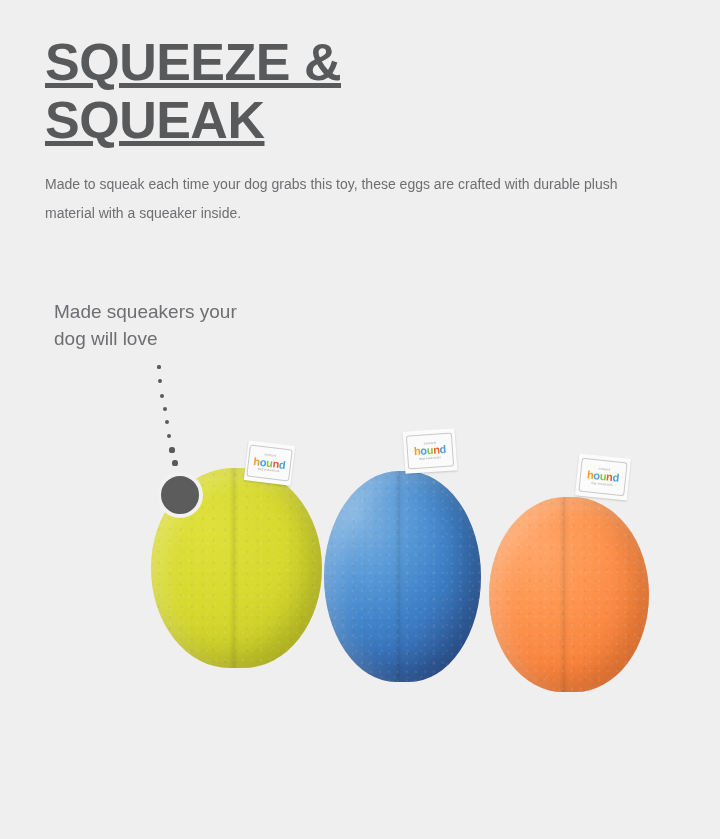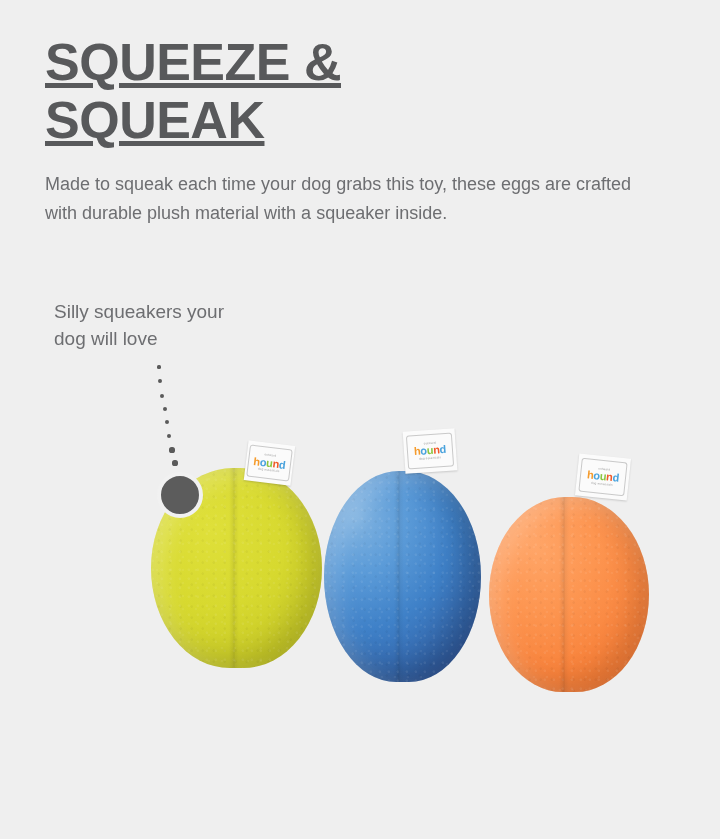--- a/index.html
+++ b/index.html
@@ -36,21 +36,21 @@
     white-space: pre-line;
     text-decoration: underline;
   }
 
   
   .bodycopy {
     position: absolute;
     left: 45px;
     top: 170px;
     width: 610px;
-    font-size: 18px;
+    font-size: 14px;
     line-height: 29px;
     font-weight: 400;
     color: #6d6e71;
     margin: 0;
   }
 
   
   .callout-label {
     position: absolute;
     left: 54px;
@@ -216,21 +216,21 @@
 </head>
 <body style="background: rgb(239, 239, 239);">
 
 <div class="page" style="background: rgb(239, 239, 239);">
 
   <h1 class="headline" style="color: rgb(88, 89, 91);">SQUEEZE &amp;
 SQUEAK</h1>
 
   <p class="bodycopy" style="color: rgb(109, 110, 113);">Made to squeak each time your dog grabs this toy, these eggs are crafted with durable plush material with a squeaker inside.</p>
 
-  <p class="callout-label" style="color: rgb(109, 110, 113);">Silly squeakers your
+  <p class="callout-label" style="color: rgb(109, 110, 113);">Made squeakers your
 dog will love</p>
 
   <div class="leader">
       <span class="leader-dot" style="left: 17.4px; top: 10.4px; width: 3.2px; height: 3.2px; background: rgb(90, 90, 90);"></span>
       <span class="leader-dot" style="left: 18.1px; top: 24.1px; width: 3.8px; height: 3.8px; background: rgb(90, 90, 90);"></span>
       <span class="leader-dot" style="left: 19.8px; top: 38.8px; width: 4.4px; height: 4.4px; background: rgb(90, 90, 90);"></span>
       <span class="leader-dot" style="left: 22.6px; top: 51.6px; width: 4.8px; height: 4.8px; background: rgb(90, 90, 90);"></span>
       <span class="leader-dot" style="left: 25px; top: 65px; width: 4px; height: 4px; background: rgb(90, 90, 90);"></span>
       <span class="leader-dot" style="left: 26.6px; top: 78.6px; width: 4.8px; height: 4.8px; background: rgb(90, 90, 90);"></span>
       <span class="leader-dot" style="left: 29.4px; top: 92.4px; width: 5.2px; height: 5.2px; background: rgb(90, 90, 90);"></span>

